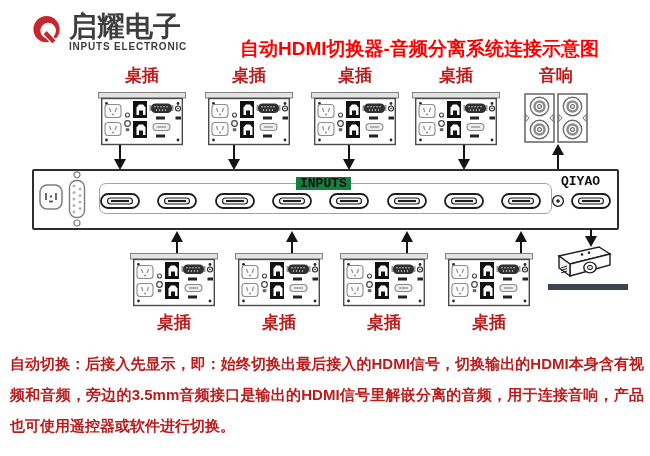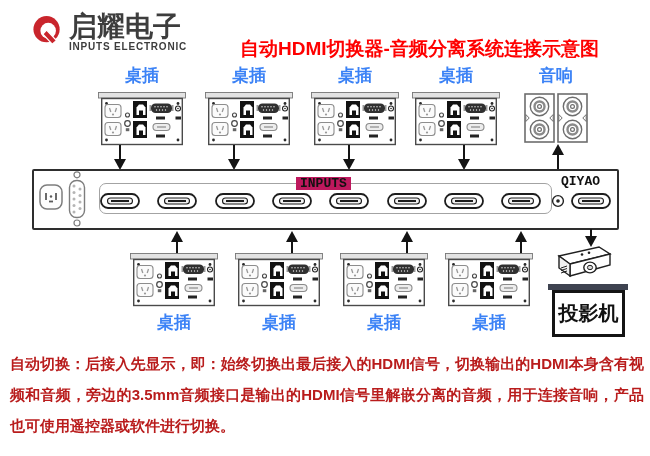--- a/index.html
+++ b/index.html
@@ -10,33 +10,33 @@
   }
   
   .logo-mark { position:absolute; left:30px; top:12px; width:34px; height:38px; }
   .brand-cn { position:absolute; left:69px; top:13px; font-size:28px; font-weight:bold;
               color:#3d3d3d; line-height:1; white-space:nowrap;text-align:center; }
   .brand-en { position:absolute; left:69px; top:41px; font-size:10px; font-weight:bold;
               color:#3d3d3d; letter-spacing:0.8px; white-space:nowrap; }
   .title { position:absolute; left:224px; top:20px; margin:16px; font-size:19px;
            font-weight:bold; color:#fe0000; white-space:nowrap; }
   
-  .lbl { position:absolute; font-size:17px; font-weight:bold; color:#3b82f6;
+  .lbl { position:absolute; font-size:17px; font-weight:bold; color:#b91c1c;
          text-align:center; white-space:nowrap; }
   
   .plate { position:absolute; width:88px; height:54px; }
   .speaker { position:absolute; width:31px; height:50px; top:93px; }
   
   .switcher { position:absolute; left:32px; top:169px; width:587px; height:61px;
               border:2px solid #2e2e2e; background:#fff; border-radius:2px; }
   .inputs-zone { position:absolute; left:99px; top:183px; width:453px; height:31px;
                  border:1.5px solid #a3a3a3; border-radius:7px; }
   .port-label { position:absolute; font-family:"Liberation Mono","DejaVu Sans Mono",monospace;
                 font-size:13px; font-weight:bold; color:#111; line-height:13px; }
-  .inputs-label { left:296px; top:177px; background:#be185d; padding:0 4px; }
+  .inputs-label { left:296px; top:177px; background:#15803d; padding:0 4px; }
   .output-label { left:561px; top:175px; }
   .hdmi { position:absolute; width:40px; height:16px; top:193px; }
   .jack { position:absolute; left:551px; top:194px; width:14px; height:14px; }
   .acinlet { position:absolute; left:39px; top:184px; width:24px; height:26px; }
   .db9 { position:absolute; left:66px; top:171px; width:22px; height:56px; }
   
   .arrow { position:absolute; width:12px; }
   .arrow .shaft { position:absolute; left:4.8px; width:2.6px; background:#141414; }
   .arrow.down .shaft { top:0; bottom:9px; }
   .arrow.down .head { position:absolute; left:0; bottom:0; width:0; height:0;
@@ -325,18 +325,15 @@
 
   <div class="lbl" style="left:130px;top:311px;width:88px;">桌插</div>
   <div class="lbl" style="left:235px;top:311px;width:88px;">桌插</div>
   <div class="lbl" style="left:340px;top:311px;width:88px;">桌插</div>
   <div class="lbl" style="left:445px;top:311px;width:88px;">桌插</div>
 
   <svg class="projector">
       <use href="#sym-projector" xlink:href="#sym-projector"></use>
     </svg>
   <div class="screen-bar"></div>
-  <div class="screen-box">
-    <span>投影机</span>
-  </div>
 
   <p class="note">自动切换：后接入先显示，即：始终切换出最后接入的HDMI信号，切换输出的HDMI本身含有视频和音频，旁边的3.5mm音频接口是输出的HDMI信号里解嵌分离的音频，用于连接音响，产品也可使用遥控器或软件进行切换。</p>
 </div>
 
 </body></html>

